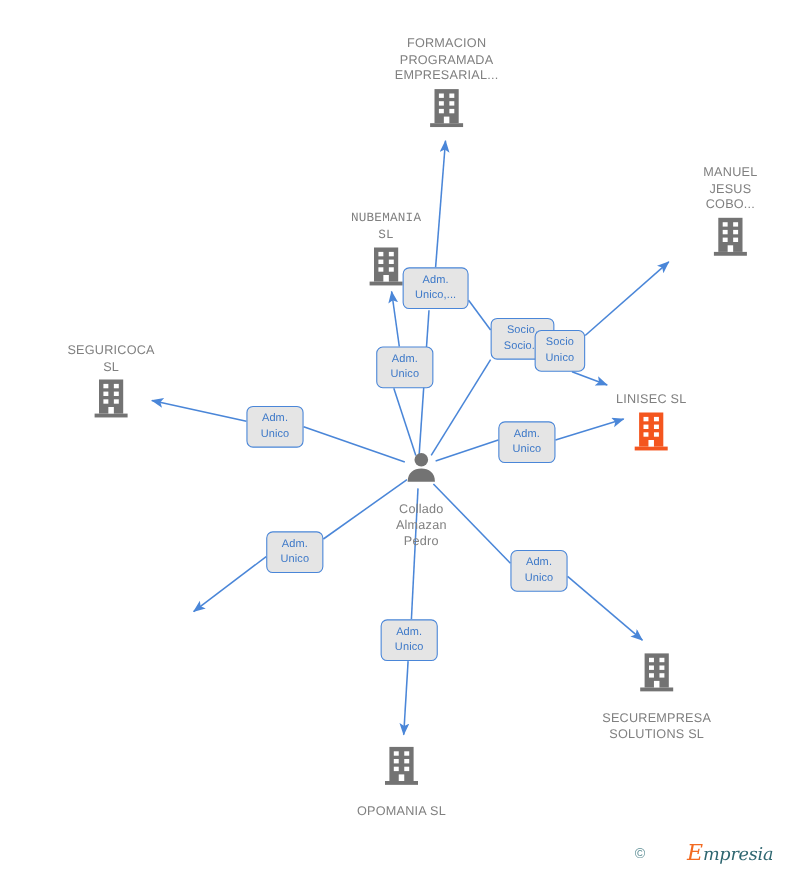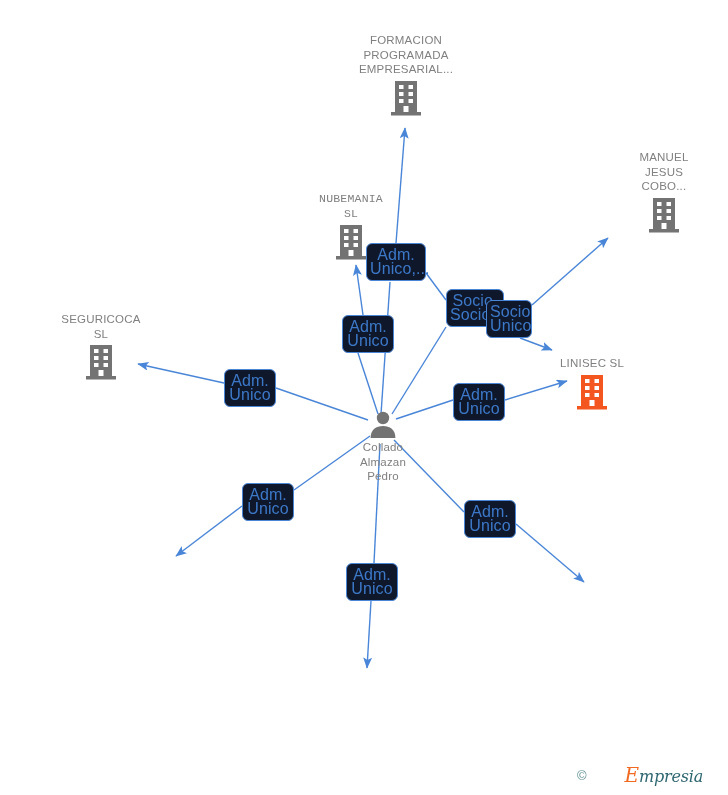--- a/index.html
+++ b/index.html
@@ -34,38 +34,38 @@
   }
   .node-label {
     font-size: 11.5px;
     line-height: 14.5px;
     color: #808080;
     text-align: center;
     letter-spacing: 0.2px;
     white-space: pre-line;
   }
   .node-label.below {
-    margin-top: 0;
+    margin-top: 16px;
   }
   .node-label.above {
     margin-bottom: 2px;
   }
   .node-icon {
     width: 34px;
     height: 38px;
     display: block;
   }
   .edge-label {
     position: absolute;
     box-sizing: border-box;
     border: 1.4px solid #4a86d8;
     border-radius: 6px;
-    background: #0f172a;
+    background: #e5e5e5;
     color: #3c78c8;
-    font-size: 16px;
+    font-size: 10px;
     line-height: 14px;
     text-align: center;
     padding: 4px 3px 4px 3px;
     white-space: pre-line;
     letter-spacing: 0.1px;
   }
   .edge-label.sz-small {
     width: 52px;
   }
   .edge-label.sz-med {
@@ -217,21 +217,50 @@
       <rect x="19.5" y="6" width="4.5" height="4" fill="#ffffff"></rect>
       <rect x="10" y="13" width="4.5" height="4" fill="#ffffff"></rect>
       <rect x="19.5" y="13" width="4.5" height="4" fill="#ffffff"></rect>
       <rect x="10" y="20" width="4.5" height="4" fill="#ffffff"></rect>
       <rect x="19.5" y="20" width="4.5" height="4" fill="#ffffff"></rect>
       <rect x="14.5" y="27" width="5" height="6" fill="#ffffff"></rect>
     </svg>
   </div>
 
 
-
+  <div class="node" style="left:365px; top:677px;">
+    <svg class="node-icon" viewBox="0 0 34 38">
+      <rect x="6" y="2" width="22" height="31" fill="#737373"></rect>
+      <rect x="2" y="33" width="30" height="3.5" fill="#737373"></rect>
+      <rect x="10" y="6" width="4.5" height="4" fill="#ffffff"></rect>
+      <rect x="19.5" y="6" width="4.5" height="4" fill="#ffffff"></rect>
+      <rect x="10" y="13" width="4.5" height="4" fill="#ffffff"></rect>
+      <rect x="19.5" y="13" width="4.5" height="4" fill="#ffffff"></rect>
+      <rect x="10" y="20" width="4.5" height="4" fill="#ffffff"></rect>
+      <rect x="19.5" y="20" width="4.5" height="4" fill="#ffffff"></rect>
+      <rect x="14.5" y="27" width="5" height="6" fill="#ffffff"></rect>
+    </svg>
+    <div class="node-label below">OPOMANIA SL</div>
+  </div>
+
+  <div class="node" style="left:597px; top:592px;">
+    <svg class="node-icon" viewBox="0 0 34 38">
+      <rect x="6" y="2" width="22" height="31" fill="#737373"></rect>
+      <rect x="2" y="33" width="30" height="3.5" fill="#737373"></rect>
+      <rect x="10" y="6" width="4.5" height="4" fill="#ffffff"></rect>
+      <rect x="19.5" y="6" width="4.5" height="4" fill="#ffffff"></rect>
+      <rect x="10" y="13" width="4.5" height="4" fill="#ffffff"></rect>
+      <rect x="19.5" y="13" width="4.5" height="4" fill="#ffffff"></rect>
+      <rect x="10" y="20" width="4.5" height="4" fill="#ffffff"></rect>
+      <rect x="19.5" y="20" width="4.5" height="4" fill="#ffffff"></rect>
+      <rect x="14.5" y="27" width="5" height="6" fill="#ffffff"></rect>
+    </svg>
+    <div class="node-label below">SECUREMPRESA
+SOLUTIONS SL</div>
+  </div>
 
   <div class="node" style="left:383px; top:410px;">
     <svg class="node-icon" style="width:30px;height:30px;" viewBox="0 0 30 30">
       <circle cx="15" cy="8" r="6.2" fill="#737373"></circle>
       <path d="M2.6,28 C2.6,19.6 8.2,16 15,16 C21.8,16 27.4,19.6 27.4,28 Z" fill="#737373"></path>
     </svg>
     <div class="node-label below">Collado
 Almazan
 Pedro</div>
   </div>

